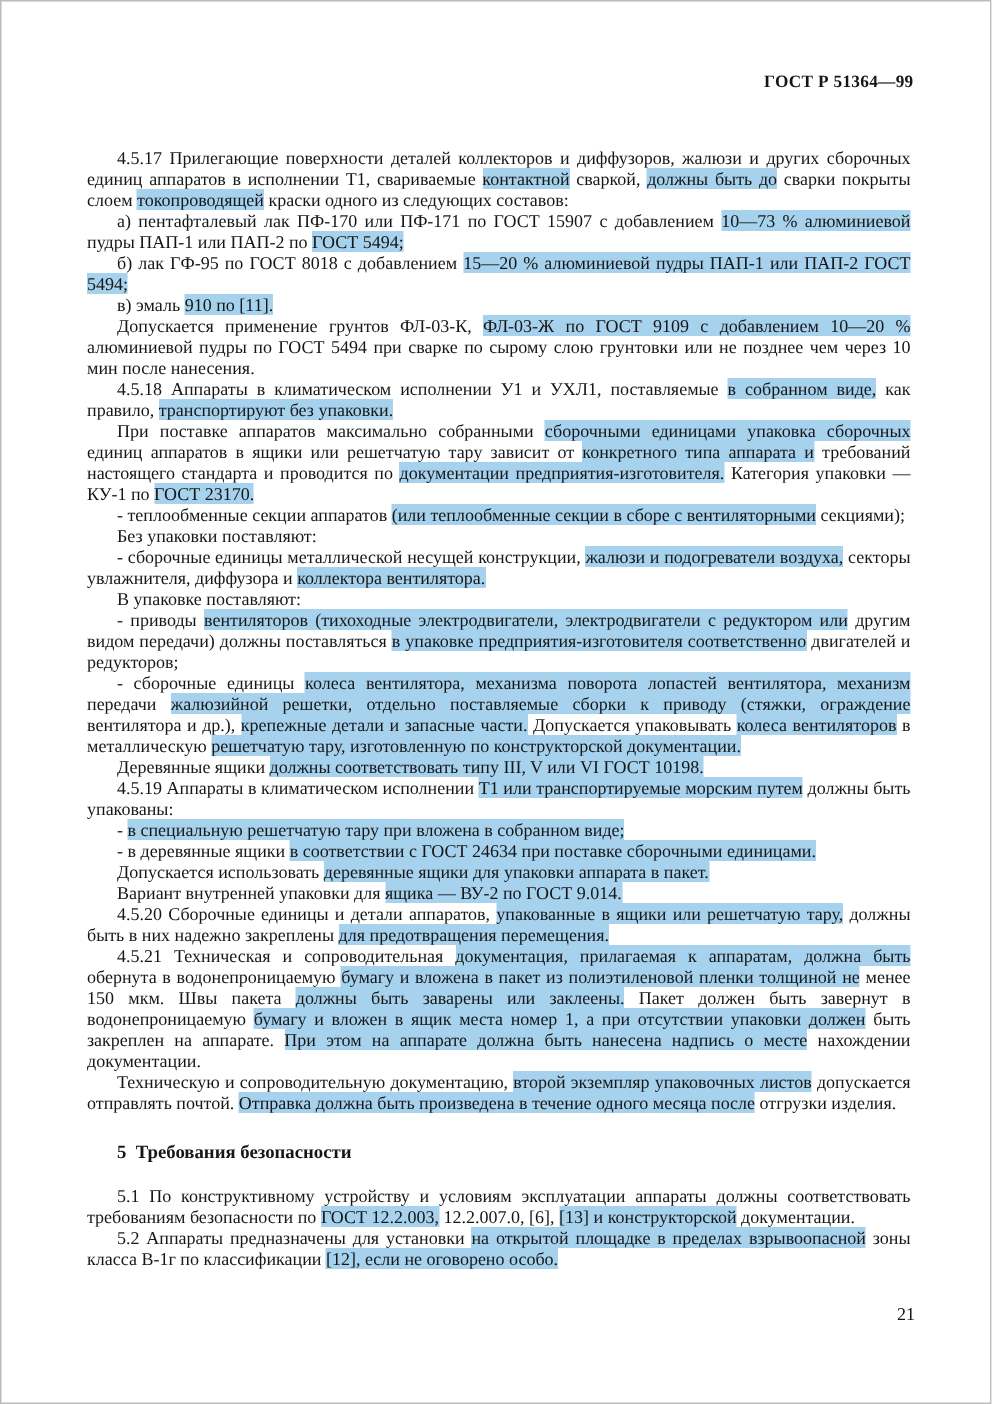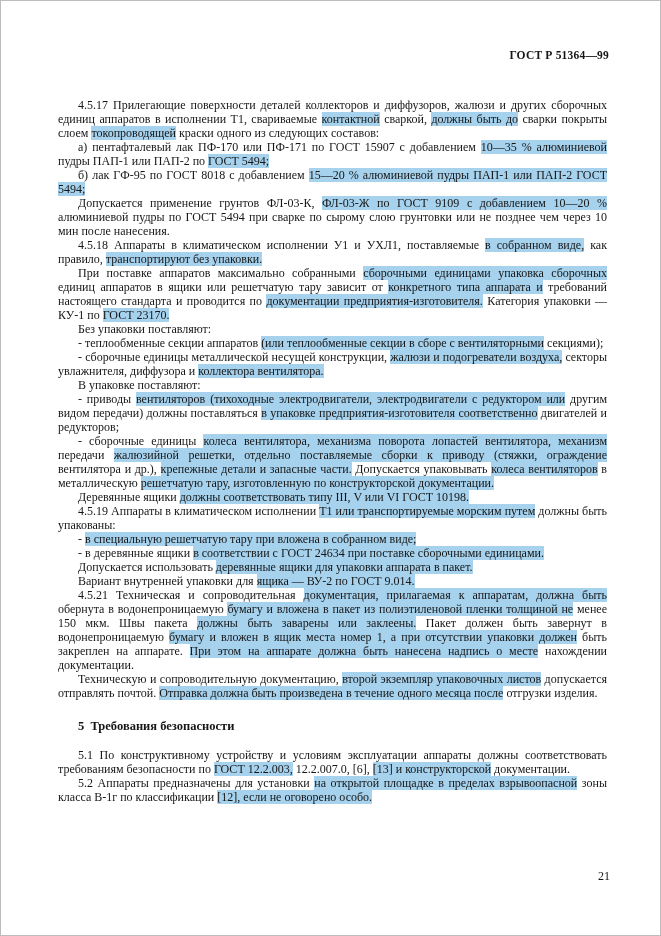--- a/index.html
+++ b/index.html
@@ -56,37 +56,39 @@
   }
 </style>
 </head>
 <body>
 
 <div class="page">
   <div class="page-header">ГОСТ Р 51364—99</div>
 
   <div class="document-body">
       <p class="para"><span>4.5.17 Прилегающие поверхности деталей коллекторов и диффузоров, жалюзи и других сборочных единиц аппаратов в исполнении Т1, свариваемые </span><span class="hl">контактной</span><span> сваркой, </span><span class="hl">должны быть до</span><span> сварки покрыты слоем </span><span class="hl">токопроводящей</span><span> краски одного из следующих составов:</span></p>
-      <p class="para"><span>а) пентафталевый лак ПФ-170 или ПФ-171 по ГОСТ 15907 с добавлением </span><span class="hl">10—35 % алюминиевой</span><span> пудры ПАП-1 или ПАП-2 по </span><span class="hl">ГОСТ 5494;</span></p>
+      <p class="para"><span>а) пентафталевый лак ПФ-170 или ПФ-171 по ГОСТ 15907 с добавлением </span><span class="hl">10—73 % алюминиевой</span><span> пудры ПАП-1 или ПАП-2 по </span><span class="hl">ГОСТ 5494;</span></p>
       <p class="para"><span>б) лак ГФ-95 по ГОСТ 8018 с добавлением </span><span class="hl">15—20 % алюминиевой пудры ПАП-1 или ПАП-2 ГОСТ 5494;</span></p>
+      <p class="para"><span>в) эмаль </span><span class="hl">910 по [11].</span></p>
       <p class="para"><span>Допускается применение грунтов ФЛ-03-К, </span><span class="hl">ФЛ-03-Ж по ГОСТ 9109 с добавлением 10—20 %</span><span> алюминиевой пудры по ГОСТ 5494 при сварке по сырому слою грунтовки или не позднее чем через 10 мин после нанесения.</span></p>
       <p class="para"><span>4.5.18 Аппараты в климатическом исполнении У1 и УХЛ1, поставляемые </span><span class="hl">в собранном виде,</span><span> как правило, </span><span class="hl">транспортируют без упаковки.</span></p>
       <p class="para"><span>При поставке аппаратов максимально собранными </span><span class="hl">сборочными единицами упаковка сборочных</span><span> единиц аппаратов в ящики или решетчатую тару зависит от </span><span class="hl">конкретного типа аппарата и</span><span> требований настоящего стандарта и проводится по </span><span class="hl">документации предприятия-изготовителя.</span><span> Категория упаковки — КУ-1 по </span><span class="hl">ГОСТ 23170.</span></p>
+      <p class="para"><span>- теплообменные секции аппаратов </span><span class="hl">(или теплообменные секции в сборе с вентиляторными</span><span> секциями);</span></p>
       <p class="para"><span>Без упаковки поставляют:</span></p>
-      <p class="para"><span>- теплообменные секции аппаратов </span><span class="hl">(или теплообменные секции в сборе с вентиляторными</span><span> секциями);</span></p>
       <p class="para"><span>- сборочные единицы металлической несущей конструкции, </span><span class="hl">жалюзи и подогреватели воздуха,</span><span> секторы увлажнителя, диффузора и </span><span class="hl">коллектора вентилятора.</span></p>
       <p class="para"><span>В упаковке поставляют:</span></p>
       <p class="para"><span>- приводы </span><span class="hl">вентиляторов (тихоходные электродвигатели, электродвигатели с редуктором или</span><span> другим видом передачи) должны поставляться </span><span class="hl">в упаковке предприятия-изготовителя соответственно</span><span> двигателей и редукторов;</span></p>
       <p class="para"><span>- сборочные единицы </span><span class="hl">колеса вентилятора, механизма поворота лопастей вентилятора, механизм</span><span> передачи </span><span class="hl">жалюзийной решетки, отдельно поставляемые сборки к приводу (стяжки, ограждение</span><span> вентилятора и др.), </span><span class="hl">крепежные детали и запасные части.</span><span> Допускается упаковывать </span><span class="hl">колеса вентиляторов</span><span> в металлическую </span><span class="hl">решетчатую тару, изготовленную по конструкторской документации.</span></p>
       <p class="para"><span>Деревянные ящики </span><span class="hl">должны соответствовать типу III, V или VI ГОСТ 10198.</span></p>
       <p class="para"><span>4.5.19 Аппараты в климатическом исполнении </span><span class="hl">Т1 или транспортируемые морским путем</span><span> должны быть упакованы:</span></p>
       <p class="para"><span>- </span><span class="hl">в специальную решетчатую тару при вложена в собранном виде;</span></p>
       <p class="para"><span>- в деревянные ящики </span><span class="hl">в соответствии с ГОСТ 24634 при поставке сборочными единицами.</span></p>
       <p class="para"><span>Допускается использовать </span><span class="hl">деревянные ящики для упаковки аппарата в пакет.</span></p>
       <p class="para"><span>Вариант внутренней упаковки для </span><span class="hl">ящика — ВУ-2 по ГОСТ 9.014.</span></p>
+      <p class="para"><span>4.5.20 Сборочные единицы и детали аппаратов, </span><span class="hl">упакованные в ящики или решетчатую тару,</span><span> должны быть в них надежно закреплены </span><span class="hl">для предотвращения перемещения.</span></p>
       <p class="para"><span>4.5.21 Техническая и сопроводительная </span><span class="hl">документация, прилагаемая к аппаратам, должна быть</span><span> обернута в водонепроницаемую </span><span class="hl">бумагу и вложена в пакет из полиэтиленовой пленки толщиной не</span><span> менее 150 мкм. Швы пакета </span><span class="hl">должны быть заварены или заклеены.</span><span> Пакет должен быть завернут в водонепроницаемую </span><span class="hl">бумагу и вложен в ящик места номер 1, а при отсутствии упаковки должен</span><span> быть закреплен на аппарате. </span><span class="hl">При этом на аппарате должна быть нанесена надпись о месте</span><span> нахождении документации.</span></p>
       <p class="para"><span>Техническую и сопроводительную документацию, </span><span class="hl">второй экземпляр упаковочных листов</span><span> допускается отправлять почтой. </span><span class="hl">Отправка должна быть произведена в течение одного месяца после</span><span> отгрузки изделия.</span></p>
       <div class="heading"><span>5&nbsp;&nbsp;Требования безопасности</span></div>
       <p class="para"><span>5.1 По конструктивному устройству и условиям эксплуатации аппараты должны соответствовать требованиям безопасности по </span><span class="hl">ГОСТ 12.2.003,</span><span> 12.2.007.0, [6], </span><span class="hl">[13] и конструкторской</span><span> документации.</span></p>
       <p class="para"><span>5.2 Аппараты предназначены для установки </span><span class="hl">на открытой площадке в пределах взрывоопасной</span><span> зоны класса В-1г по классификации </span><span class="hl">[12], если не оговорено особо.</span></p>
     </div>
 
   <div class="page-number">21</div>
 </div>
 

